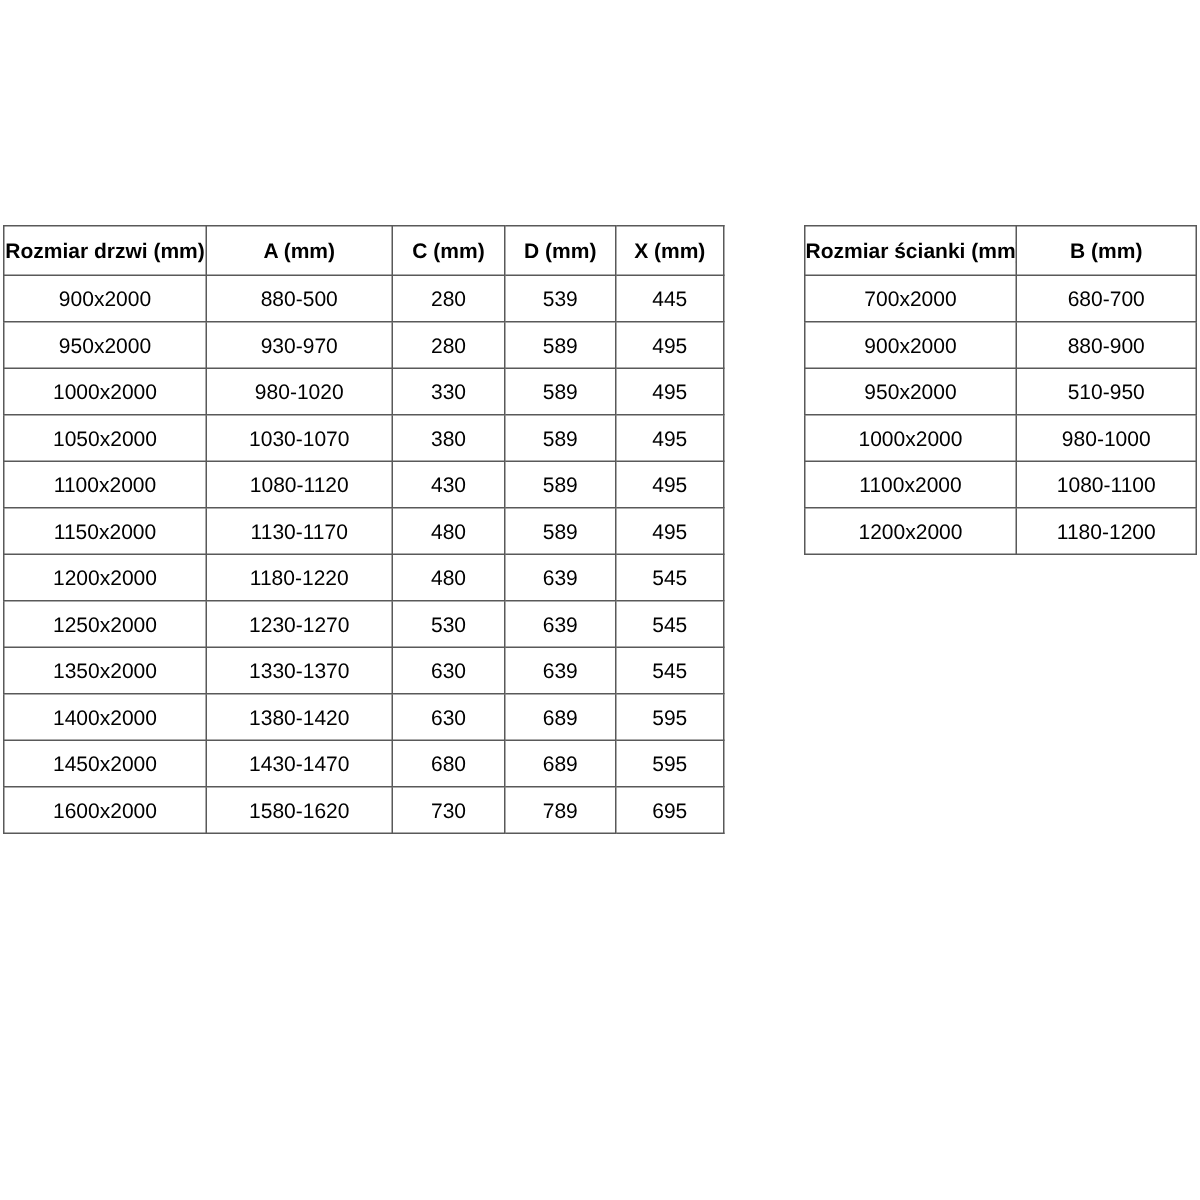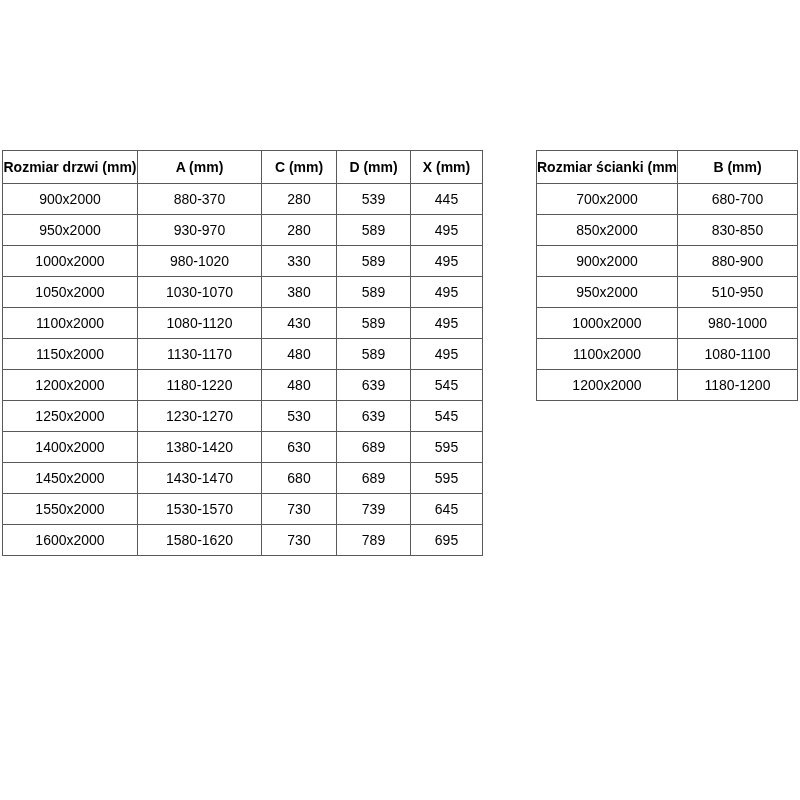--- a/index.html
+++ b/index.html
@@ -64,21 +64,21 @@
         <th>Rozmiar drzwi (mm)</th>
         <th>A (mm)</th>
         <th>C (mm)</th>
         <th>D (mm)</th>
         <th>X (mm)</th>
       </tr>
     </thead>
     <tbody>
         <tr>
           <td>900x2000</td>
-          <td>880-370</td>
+          <td>880-500</td>
           <td>280</td>
           <td>539</td>
           <td>445</td>
         </tr>
         <tr>
           <td>950x2000</td>
           <td>930-970</td>
           <td>280</td>
           <td>589</td>
           <td>495</td>
@@ -119,39 +119,39 @@
           <td>545</td>
         </tr>
         <tr>
           <td>1250x2000</td>
           <td>1230-1270</td>
           <td>530</td>
           <td>639</td>
           <td>545</td>
         </tr>
         <tr>
+          <td>1350x2000</td>
+          <td>1330-1370</td>
+          <td>630</td>
+          <td>639</td>
+          <td>545</td>
+        </tr>
+        <tr>
           <td>1400x2000</td>
           <td>1380-1420</td>
           <td>630</td>
           <td>689</td>
           <td>595</td>
         </tr>
         <tr>
           <td>1450x2000</td>
           <td>1430-1470</td>
           <td>680</td>
           <td>689</td>
           <td>595</td>
-        </tr>
-        <tr>
-          <td>1550x2000</td>
-          <td>1530-1570</td>
-          <td>730</td>
-          <td>739</td>
-          <td>645</td>
         </tr>
         <tr>
           <td>1600x2000</td>
           <td>1580-1620</td>
           <td>730</td>
           <td>789</td>
           <td>695</td>
         </tr>
       </tbody>
   </table>
@@ -166,24 +166,20 @@
         <th>Rozmiar ścianki (mm)</th>
         <th>B (mm)</th>
       </tr>
     </thead>
     <tbody>
         <tr>
           <td>700x2000</td>
           <td>680-700</td>
         </tr>
         <tr>
-          <td>850x2000</td>
-          <td>830-850</td>
-        </tr>
-        <tr>
           <td>900x2000</td>
           <td>880-900</td>
         </tr>
         <tr>
           <td>950x2000</td>
           <td>510-950</td>
         </tr>
         <tr>
           <td>1000x2000</td>
           <td>980-1000</td>

